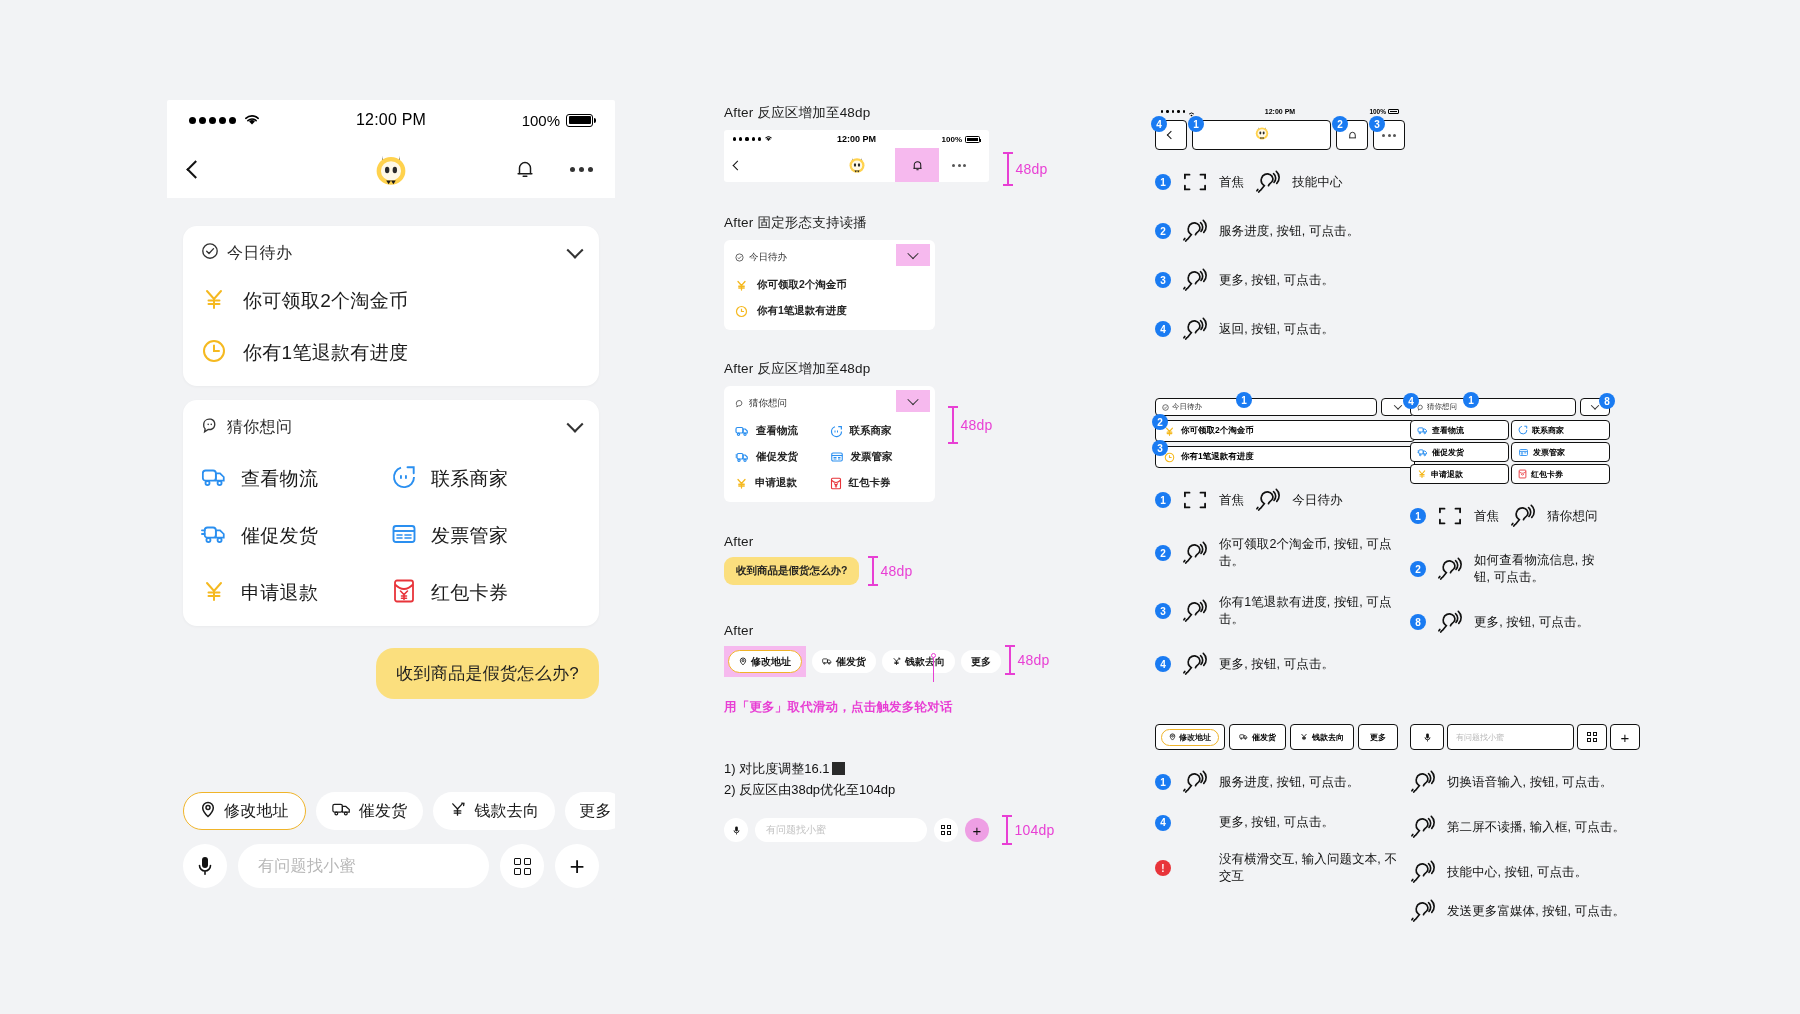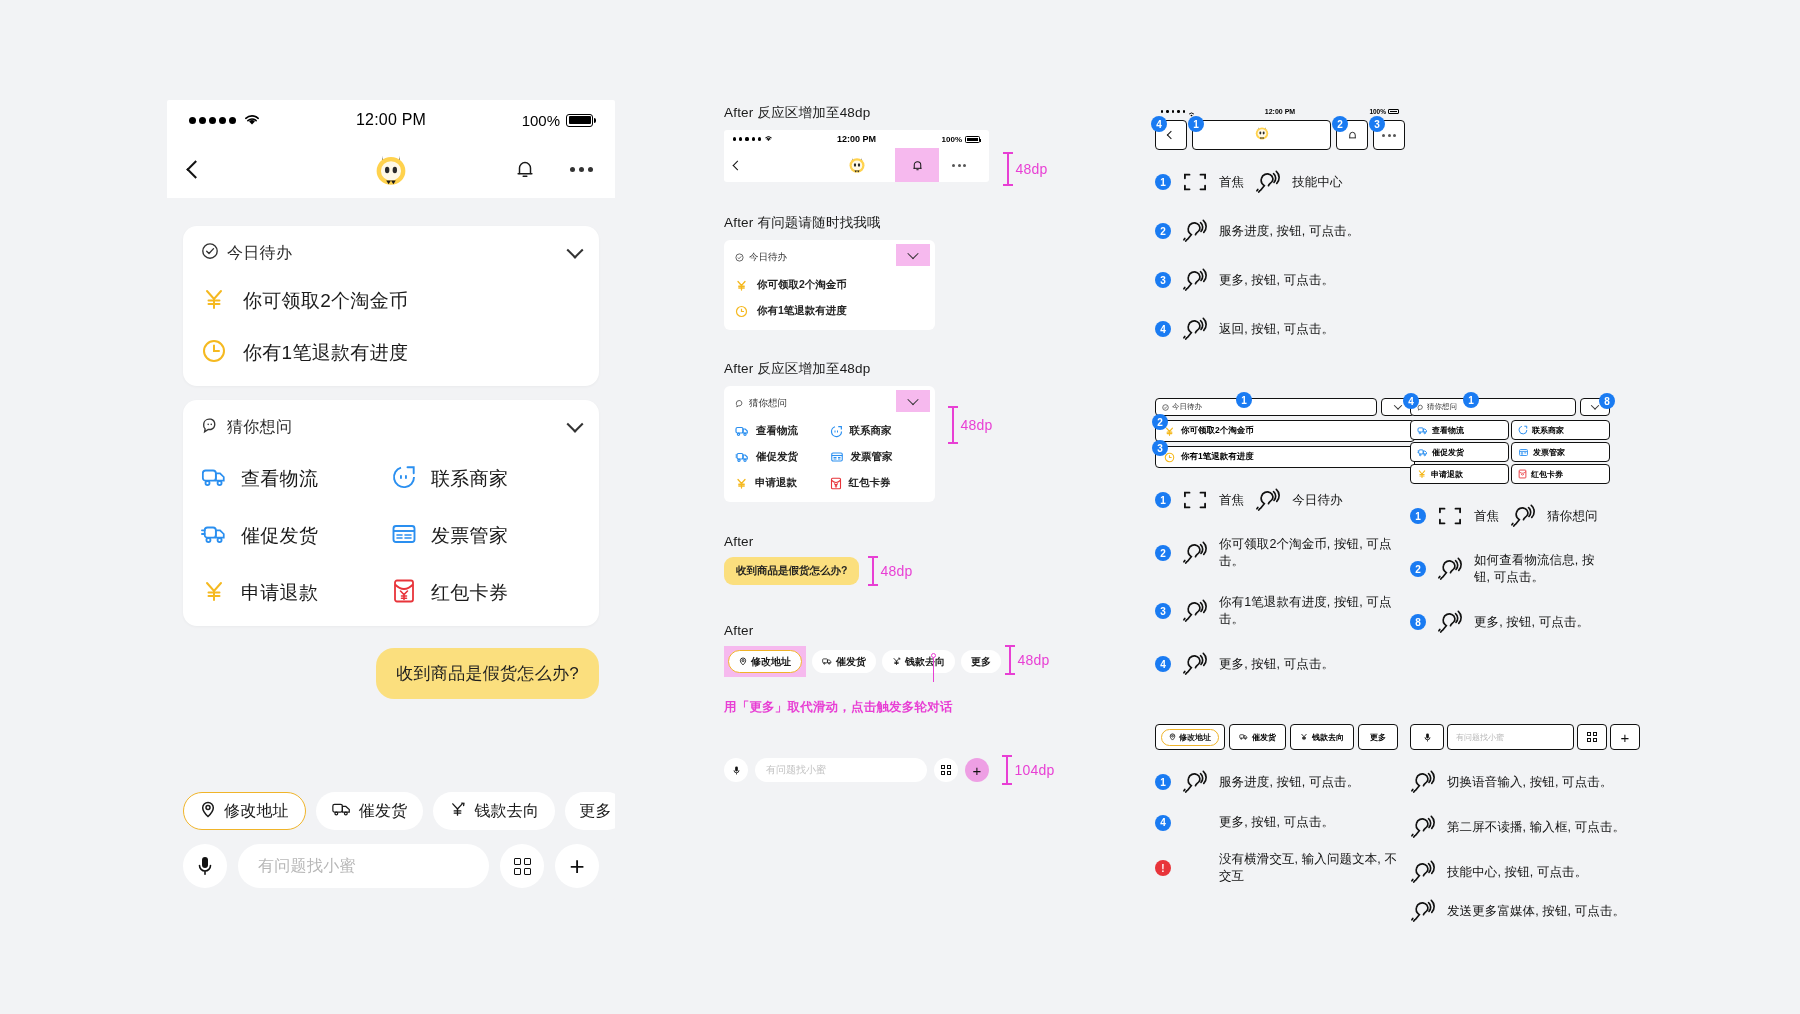--- a/index.html
+++ b/index.html
@@ -537,21 +537,21 @@
         </div>
       </div>
       <div class="dim" style="left:283px; top:22px;">
         <span class="dim-bar" style="height:34px;"></span>
         <span class="dim-text">48dp</span>
       </div>
     </div>
   </div>
 
   <div style="margin-top:32px;">
-    <div class="spec-label">After 有问题请随时找我哦</div>
+    <div class="spec-label">After 固定形态支持读播</div>
     <div class="mini-card" style="width:211px;">
       <div class="mc-head">
         <span>
           <svg width="9" height="9" viewBox="0 0 20 20" fill="none" stroke="#555" stroke-width="2">
               <circle cx="10" cy="10" r="8"></circle>
               <path d="M6.3 10.2l2.6 2.6 5-5.4"></path>
             </svg>
         </span>
         <span class="mc-title">今日待办</span>
         <span class="mc-chev-hl">
@@ -701,20 +701,24 @@
     <div class="dim" style="left:285px; top:22px;">
       <span class="dim-bar" style="height:30px;"></span>
       <span class="dim-text">48dp</span>
     </div>
     <span class="callout-line" style="left:209px; top:33px; height:26px;"></span>
     <span class="callout-dot" style="left:206.5px; top:30px;"></span>
     <div class="note-pink" style="margin-top:22px; margin-left:0;">用「更多」取代滑动，点击触发多轮对话</div>
   </div>
 
   <div style="margin-top:42px; position:relative;">
+    <div class="after-notes">
+      <div><span>1) 对比度调整16.1</span><span class="swatch"></span></div>
+      <div>2) 反应区由38dp优化至104dp</div>
+    </div>
     <div style="position:relative; margin-top:18px;">
       <div class="mini-inputbar" style="width:265px;">
         <span class="mini-mic">
           <svg width="9" height="11" viewBox="0 0 20 22" fill="#111">
               <rect x="7" y="2" width="6" height="11" rx="3"></rect>
               <path d="M4.5 10.5a5.5 5.5 0 0 0 11 0" stroke="#111" stroke-width="1.9" fill="none"></path>
               <rect x="9.2" y="16" width="1.6" height="4"></rect>
             </svg>
         </span>
         <span class="mini-field">有问题找小蜜</span>

